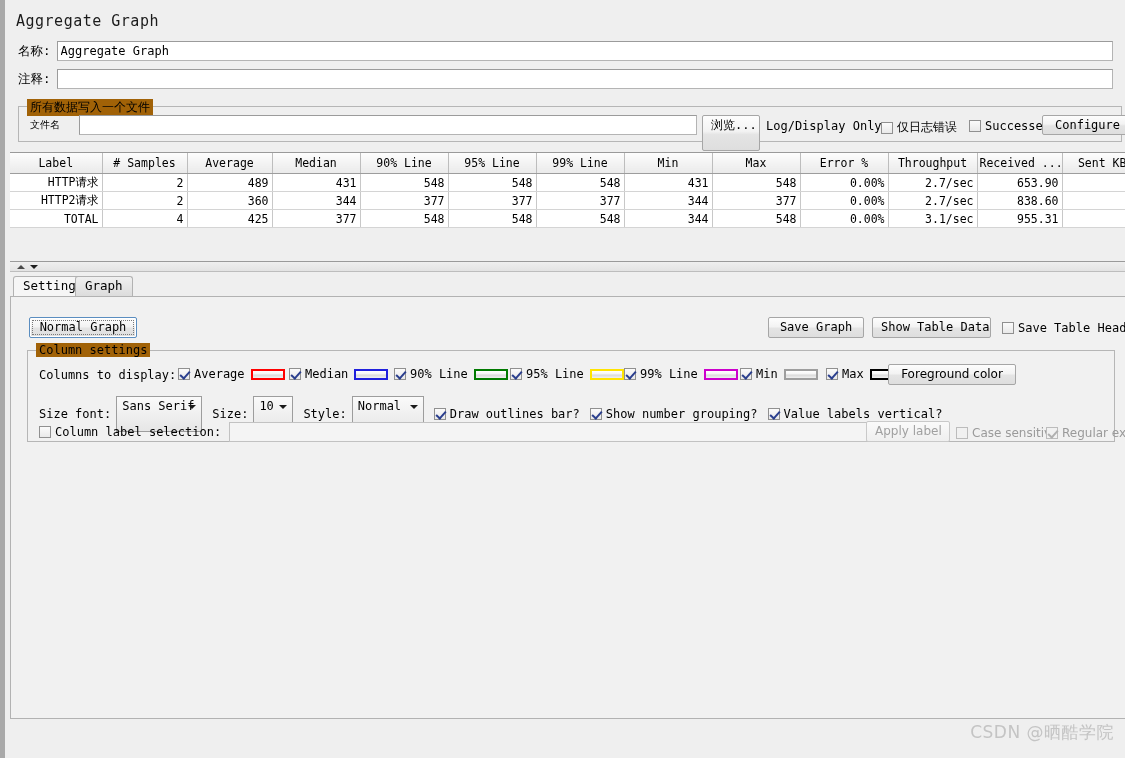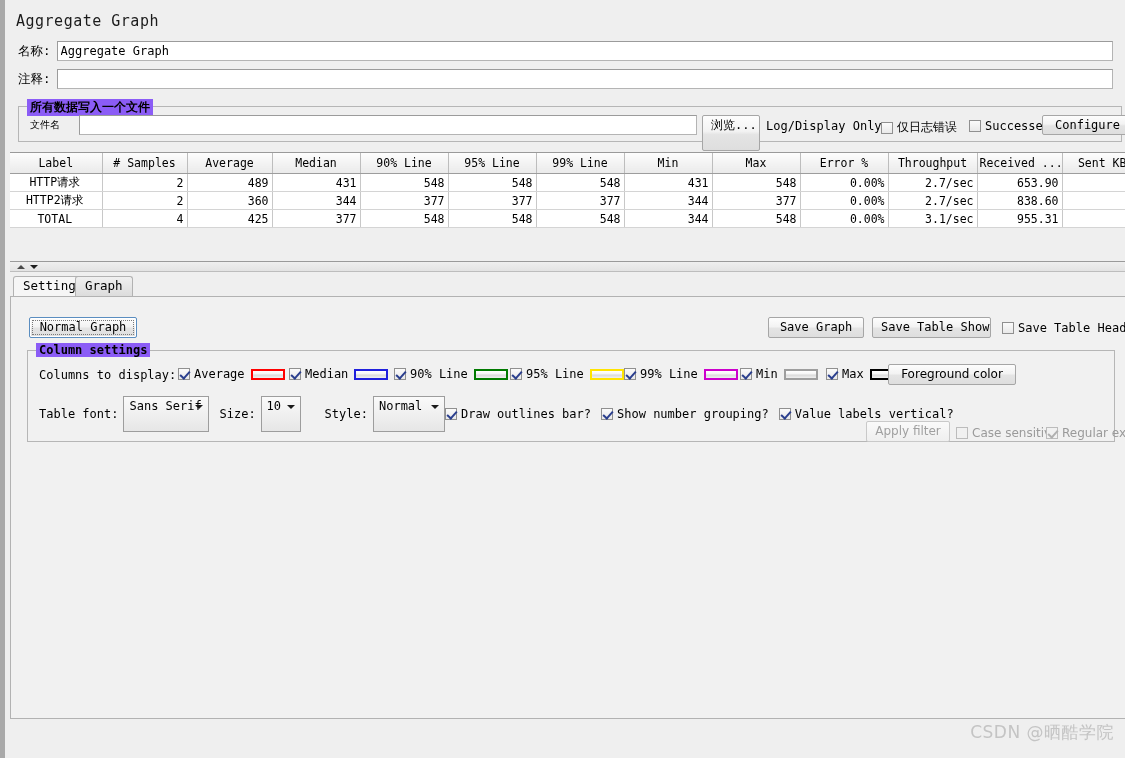--- a/index.html
+++ b/index.html
@@ -77,26 +77,25 @@
   
   .group {
     position: absolute;
     border: 1px solid #b6b6b6;
     box-sizing: border-box;
     background: transparent;
   }
   .group > .group-title {
     position: absolute;
     top: -8px; left: 8px;
-    background: #8b5cf6;
+    background: #a16207;
     padding: 0 3px;
     font-size: 12px;
     color: #000;
     white-space: nowrap;
-    font-weight: bold;
   }
   #file-group {
     left: 13px; top: 106px; width: 1104px; height: 36px;
   }
   #filename-label { position:absolute; left: 11px; top: 11px; font-size:10px;}
   #filename-input { position:absolute; left: 60px; top: 8px; width: 618px; }
   .btn {
     box-sizing: border-box;
     background: linear-gradient(180deg,#fdfdfd 0%, #f3f3f3 45%, #e4e4e4 55%, #dedede 100%);
     border: 1px solid #a6a6a6;
@@ -177,21 +176,21 @@
   table.aggr td {
     height: 17px;
     border-right: 1px solid #c8c8c8;
     border-bottom: 1px solid #d4d4d4;
     padding: 0 3px;
     text-align: right;
     white-space: nowrap;
     overflow: hidden;
     background: #fff;
   }
-  table.aggr td.label-cell { text-align: center; padding-left: 1px; }
+  table.aggr td.label-cell { text-align: right; padding-left: 1px; }
   
   #under-table {
     position: absolute;
     left: 5px; top: 228px; width: 1120px; height: 34px;
     background: #efefef;
     border-bottom: 1px solid #9a9a9a;
     box-sizing: border-box;
   }
   
   #splitter {
@@ -467,21 +466,21 @@
       <div class="tab" id="tab-graph">Graph</div>
     </div>
 
     <div id="settings-panel">
 
       <div class="btn" id="display-graph-btn">
         <span>Normal Graph</span>
         <span class="focusring"></span>
       </div>
       <div class="btn" id="save-graph-btn">Save Graph</div>
-      <div class="btn" id="save-table-btn">Save Table Show</div>
+      <div class="btn" id="save-table-btn">Show Table Data</div>
       <span class="cb" id="save-header-cb">
         <span class="box"></span>
         <span>Save Table Header</span>
       </span>
 
       <div class="group" id="column-settings">
         <span class="group-title">Column settings</span>
         <span id="cols-label">Columns to display:</span>
         <div id="col-items">
             <div class="col-item" style="left: 150px;">
@@ -530,41 +529,48 @@
               <span class="cb checked">
                 <span class="box"></span>
                 <span>Max</span>
               </span>
               <span class="swatch" style="border-color: rgb(0, 0, 0);"></span>
             </div>
           </div>
         <div class="btn" id="fg-color-btn">Foreground color</div>
 
         <div class="cs-row2">
-          <span class="lab">Table font:</span>
+          <span class="lab">Size font:</span>
           <div class="combo" style="width:86px">Sans Serif</div>
           <span class="lab" style="margin-left:10px">Size:</span>
           <div class="combo" style="width:40px">10</div>
-          <span class="lab" style="margin-left:24px">Style:</span>
+          <span class="lab" style="margin-left:10px">Style:</span>
           <div class="combo" style="width:72px">Normal</div>
-          <span class="cb checked" style="">
+          <span class="cb checked" style="margin-left:10px">
             <span class="box"></span>
             <span>Draw outlines bar?</span>
           </span>
           <span class="cb checked" style="margin-left:10px">
             <span class="box"></span>
             <span>Show number grouping?</span>
           </span>
           <span class="cb checked" style="margin-left:10px">
             <span class="box"></span>
             <span>Value labels vertical?</span>
           </span>
         </div>
 
-        <div class="btn" id="apply-filter-btn">Apply filter</div>
+        <div class="cs-row3">
+          <span class="cb">
+            <span class="box"></span>
+            <span>Column label selection:</span>
+          </span>
+          <input class="text-input disabled" id="col-label-filter" type="text" value="" style="">
+        </div>
+        <div class="btn" id="apply-filter-btn">Apply label</div>
         <span class="cb disabled" id="case-sensitive-cb">
           <span class="box"></span>
           <span>Case sensitive</span>
         </span>
         <span class="cb disabled checked" id="regex-cb">
           <span class="box"></span>
           <span>Regular exp.</span>
         </span>
       </div>
 

